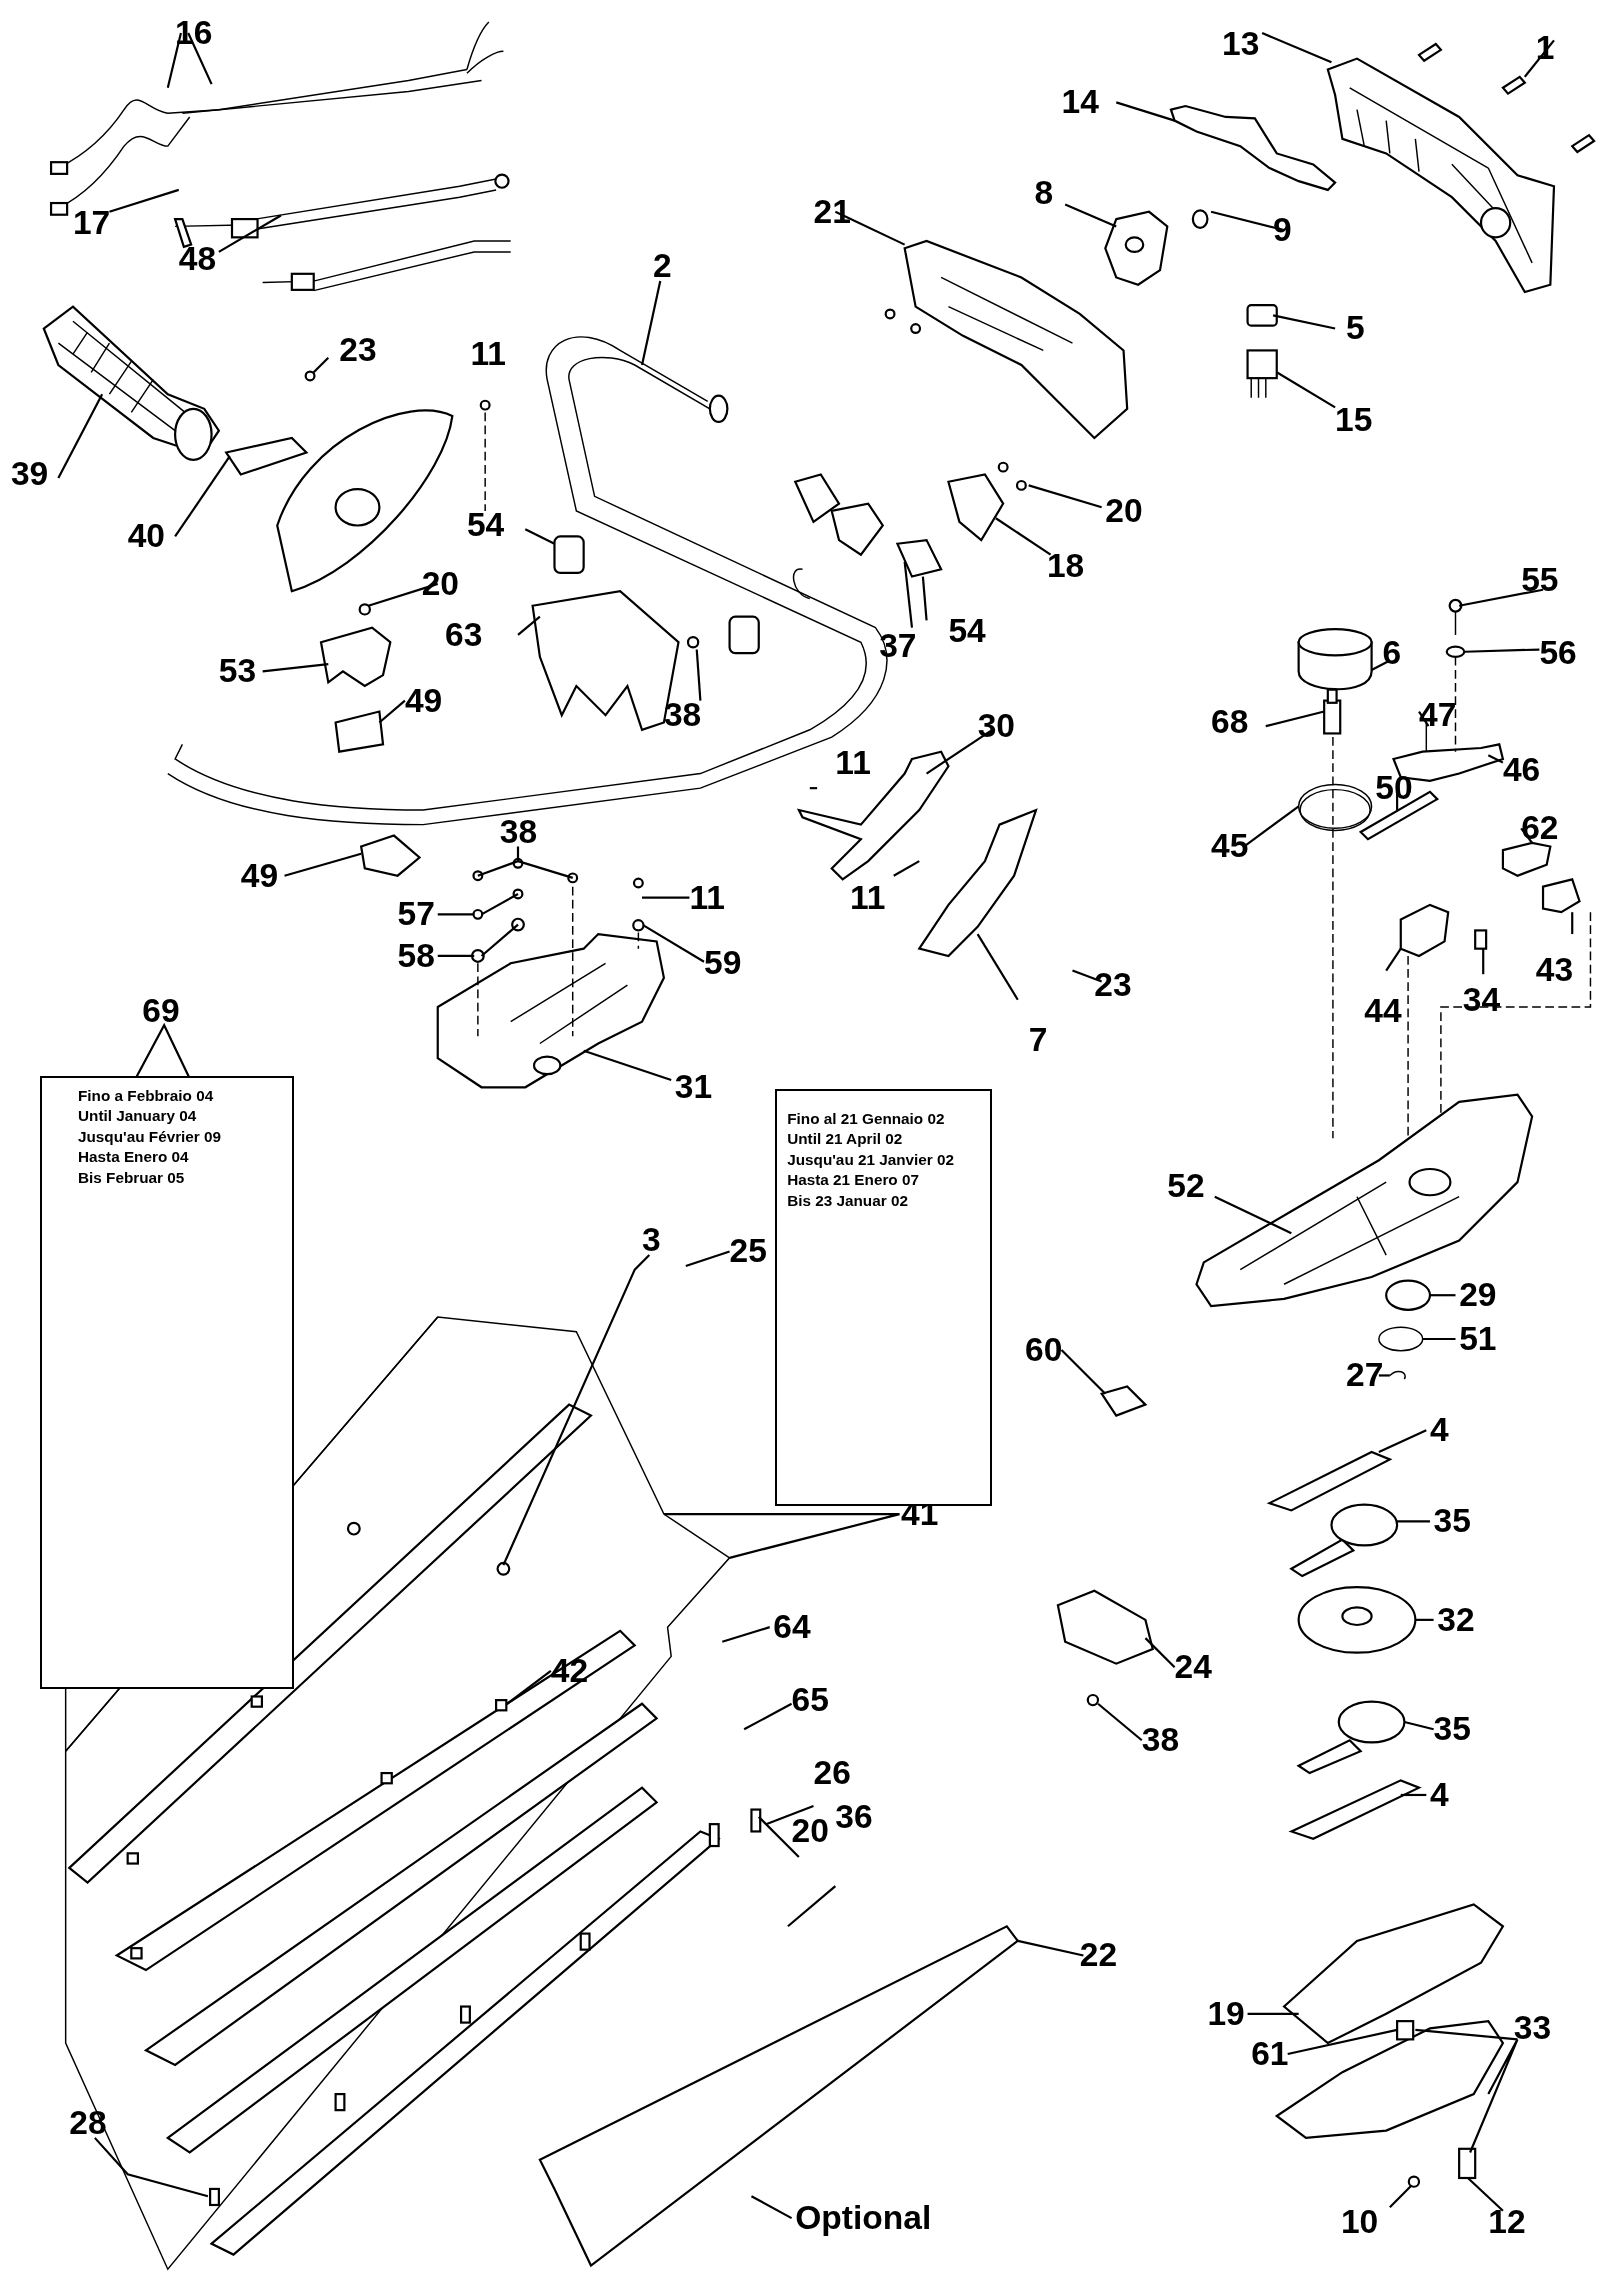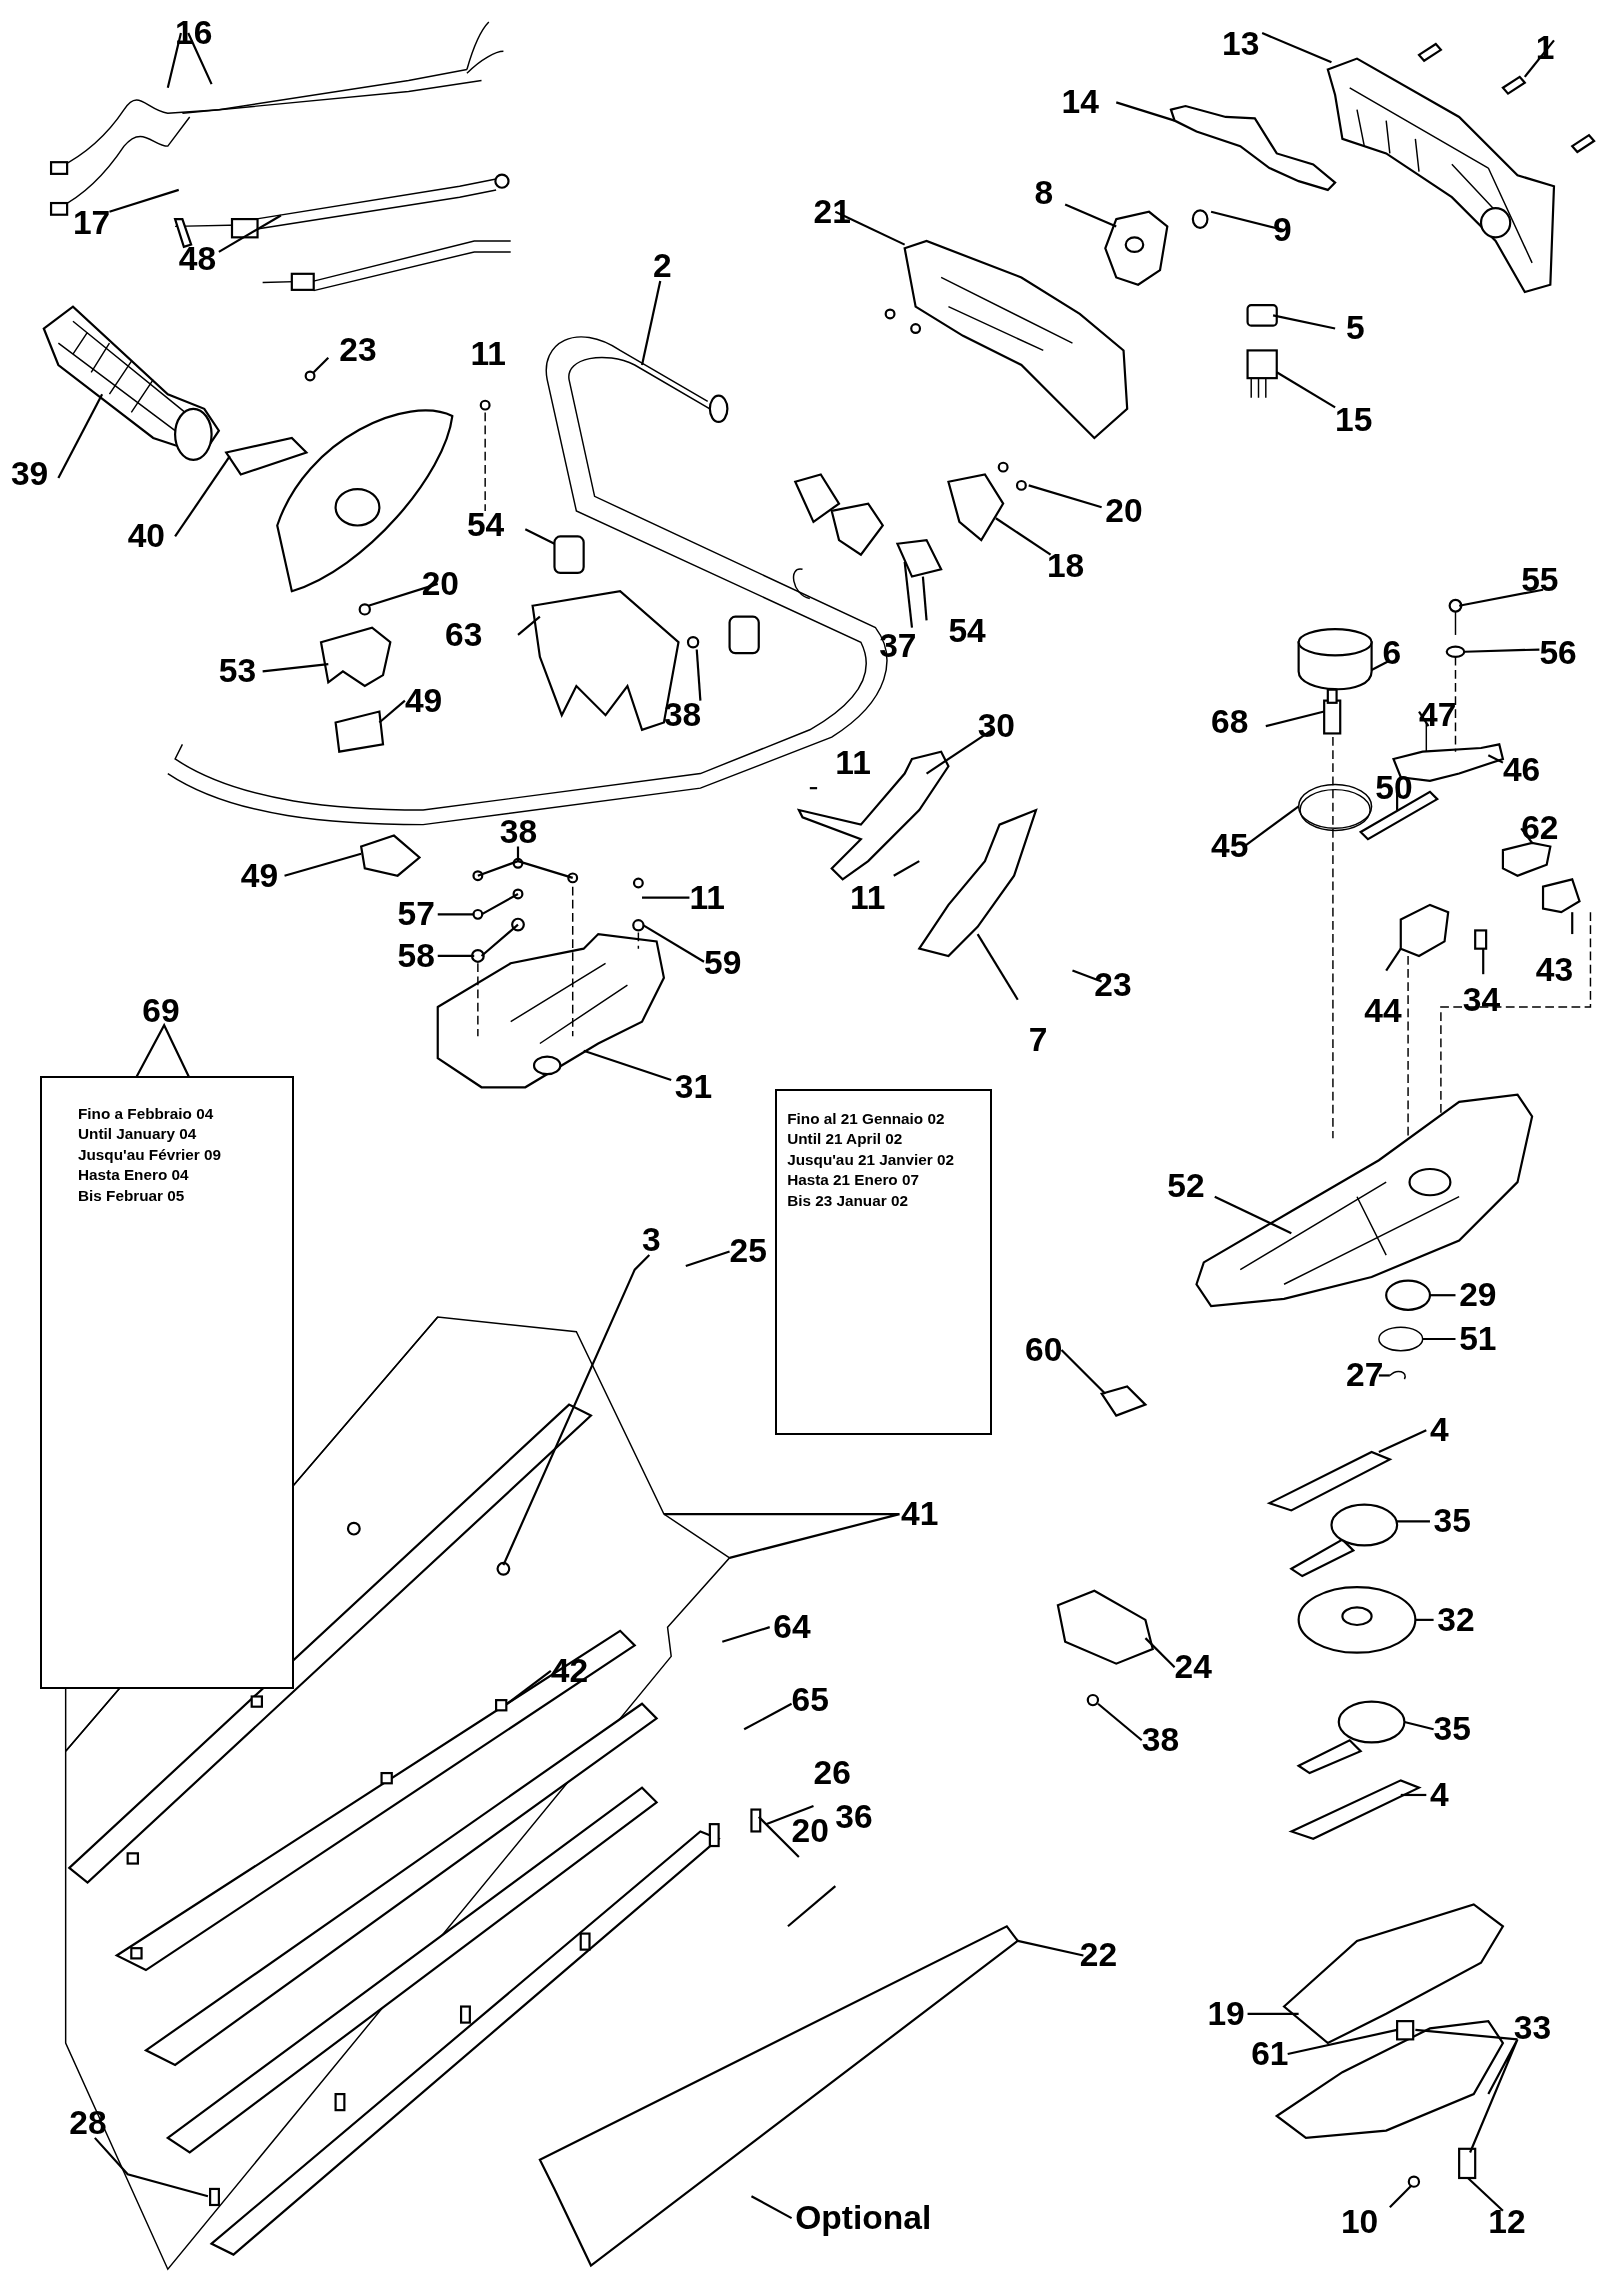--- a/index.html
+++ b/index.html
@@ -406,31 +406,31 @@
     <text class="callout" x="95" y="2925">28</text>
     <text class="callout" x="1655" y="2775">19</text>
     <text class="callout" x="2075" y="2795">33</text>
     <text class="callout" x="1715" y="2830">61</text>
     <text class="callout" x="1838" y="3060">10</text>
     <text class="callout" x="2040" y="3060">12</text>
     <text class="opt" x="1090" y="3055">Optional</text>
   </g>
 </svg>
 
-<div class="note-box" style="left:40px;top:1076px;width:254px;height:613px;padding:26px 0 0 36px;">
+<div class="note-box" style="left:40px;top:1076px;width:254px;height:613px;padding:8px 0 0 36px;">
   <div>
     <div class="note-line">Fino a Febbraio 04</div>
     <div class="note-line">Until January 04</div>
     <div class="note-line">Jusqu'au Février 09</div>
     <div class="note-line">Hasta Enero 04</div>
     <div class="note-line">Bis Februar 05</div>
   </div>
 </div>
 
-<div class="note-box" style="left:775px;top:1089px;width:217px;height:346px;padding:18px 0 0 10.2px;">
+<div class="note-box" style="left:775px;top:1089px;width:217px;height:417px;padding:18px 0 0 10.2px;">
   <div>
     <div class="note-line">Fino al 21 Gennaio 02</div>
     <div class="note-line">Until 21 April 02</div>
     <div class="note-line">Jusqu'au 21 Janvier 02</div>
     <div class="note-line">Hasta 21 Enero 07</div>
     <div class="note-line">Bis 23 Januar 02</div>
   </div>
 </div>
 
 

